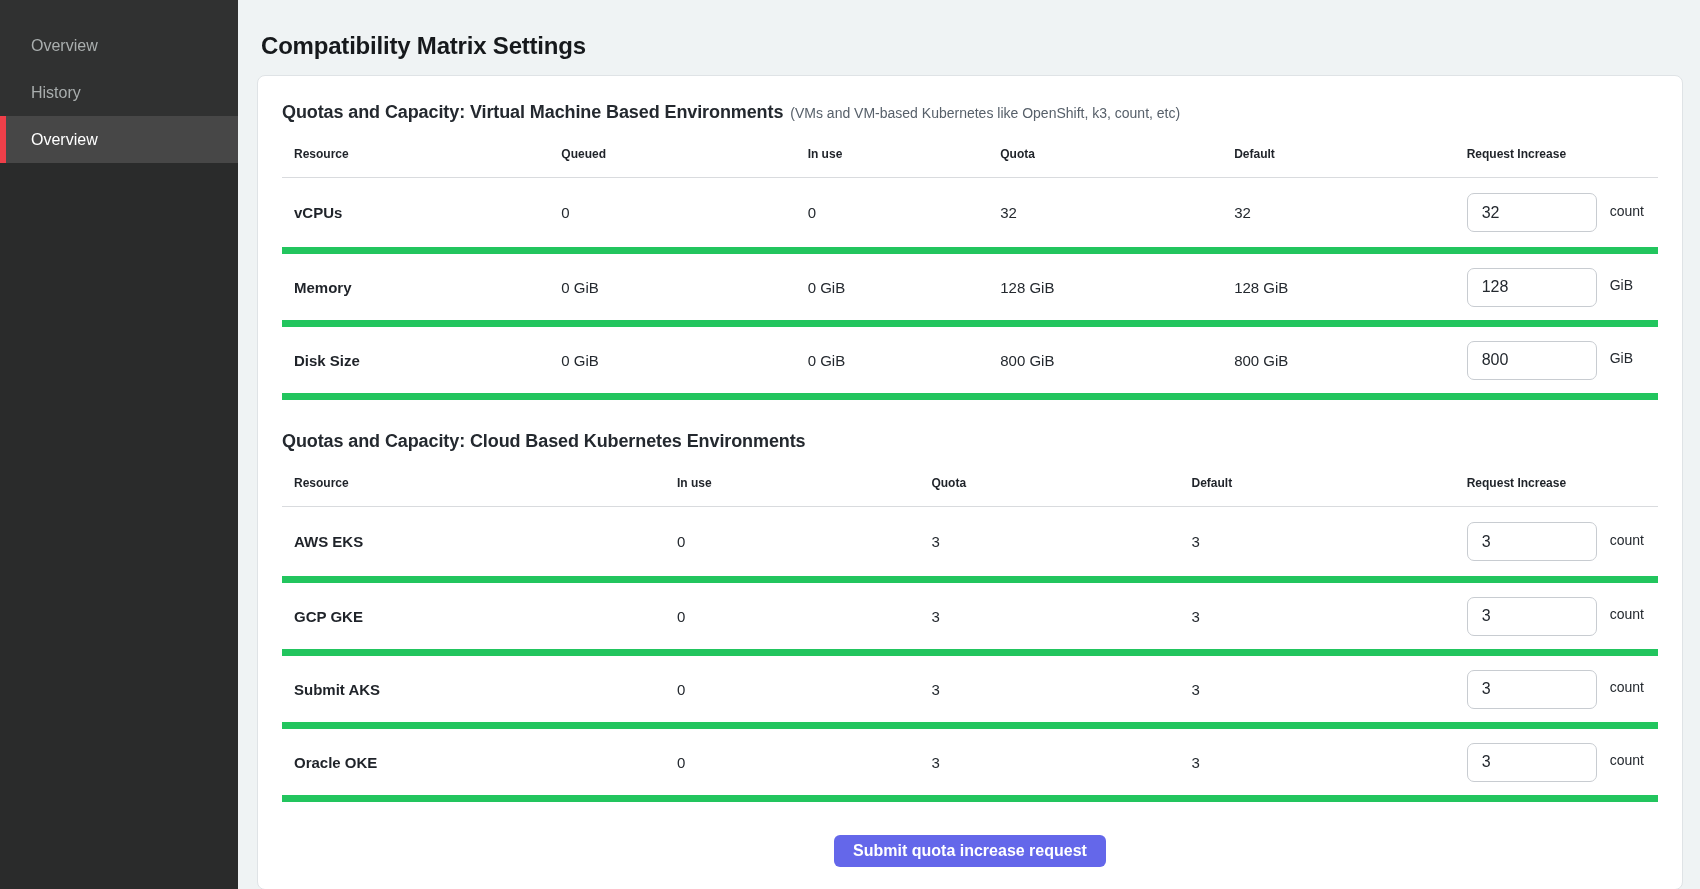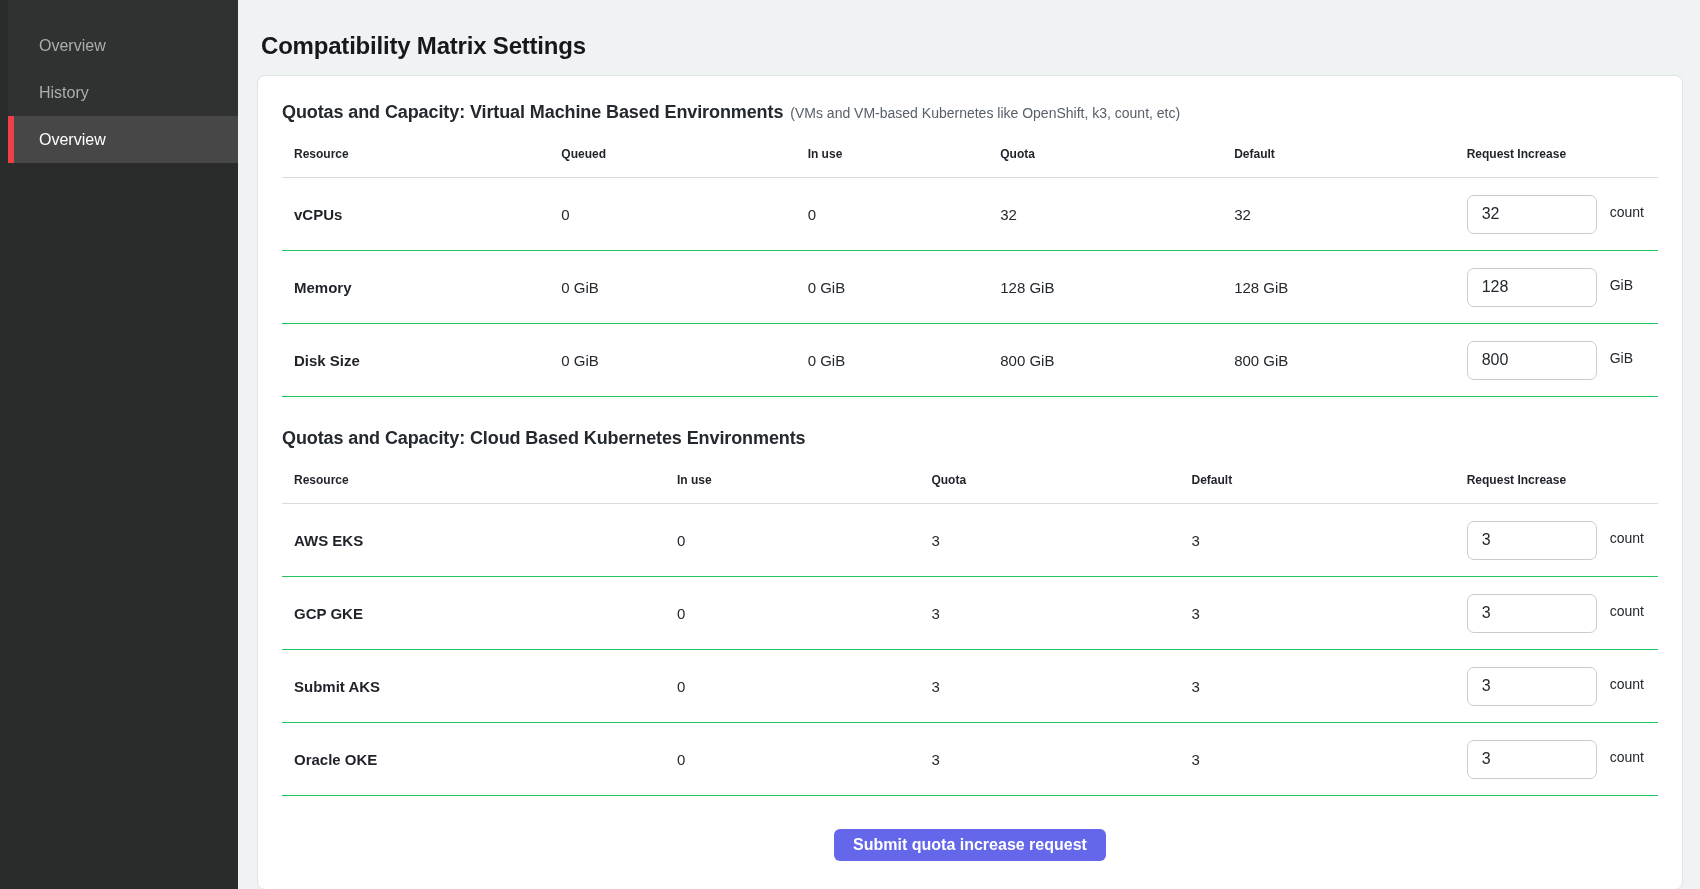--- a/index.html
+++ b/index.html
@@ -10,21 +10,20 @@
     font-family: "Liberation Sans", "DejaVu Sans", sans-serif;
     background: #eff3f4;
   }
   body { display: flex; }
 
   
   .sidebar {
     width: 238px; flex: 0 0 238px;
     height: 100%;
     background: #2a2b2b;
-    padding-left: 8px;
   }
   .sidebar nav {
     background: #303131;
     padding-top: 22px;
   }
   .nav-item {
     height: 47px;
     line-height: 47px;
     padding-left: 31px;
     font-size: 16px;
@@ -80,21 +79,21 @@
     table-layout: fixed;
   }
   thead th {
     text-align: left;
     font-size: 12px;
     font-weight: 700;
     color: #1f2329;
     padding: 10px 0 16px 0;
   }
   thead tr { border-bottom: 1px solid #d9dbde; }
-  tbody tr { border-bottom: 1px solid #22c55e; }
+  tbody tr { border-bottom: 7px solid #22c55e; }
   th:first-child, td:first-child { padding-left: 12px; }
   tbody td {
     height: 73px;
     vertical-align: middle;
     font-size: 15px;
     color: #24292f;
     padding: 0;
     overflow: visible;
   }
   td .res { font-weight: 600; color: #1f2329; }

